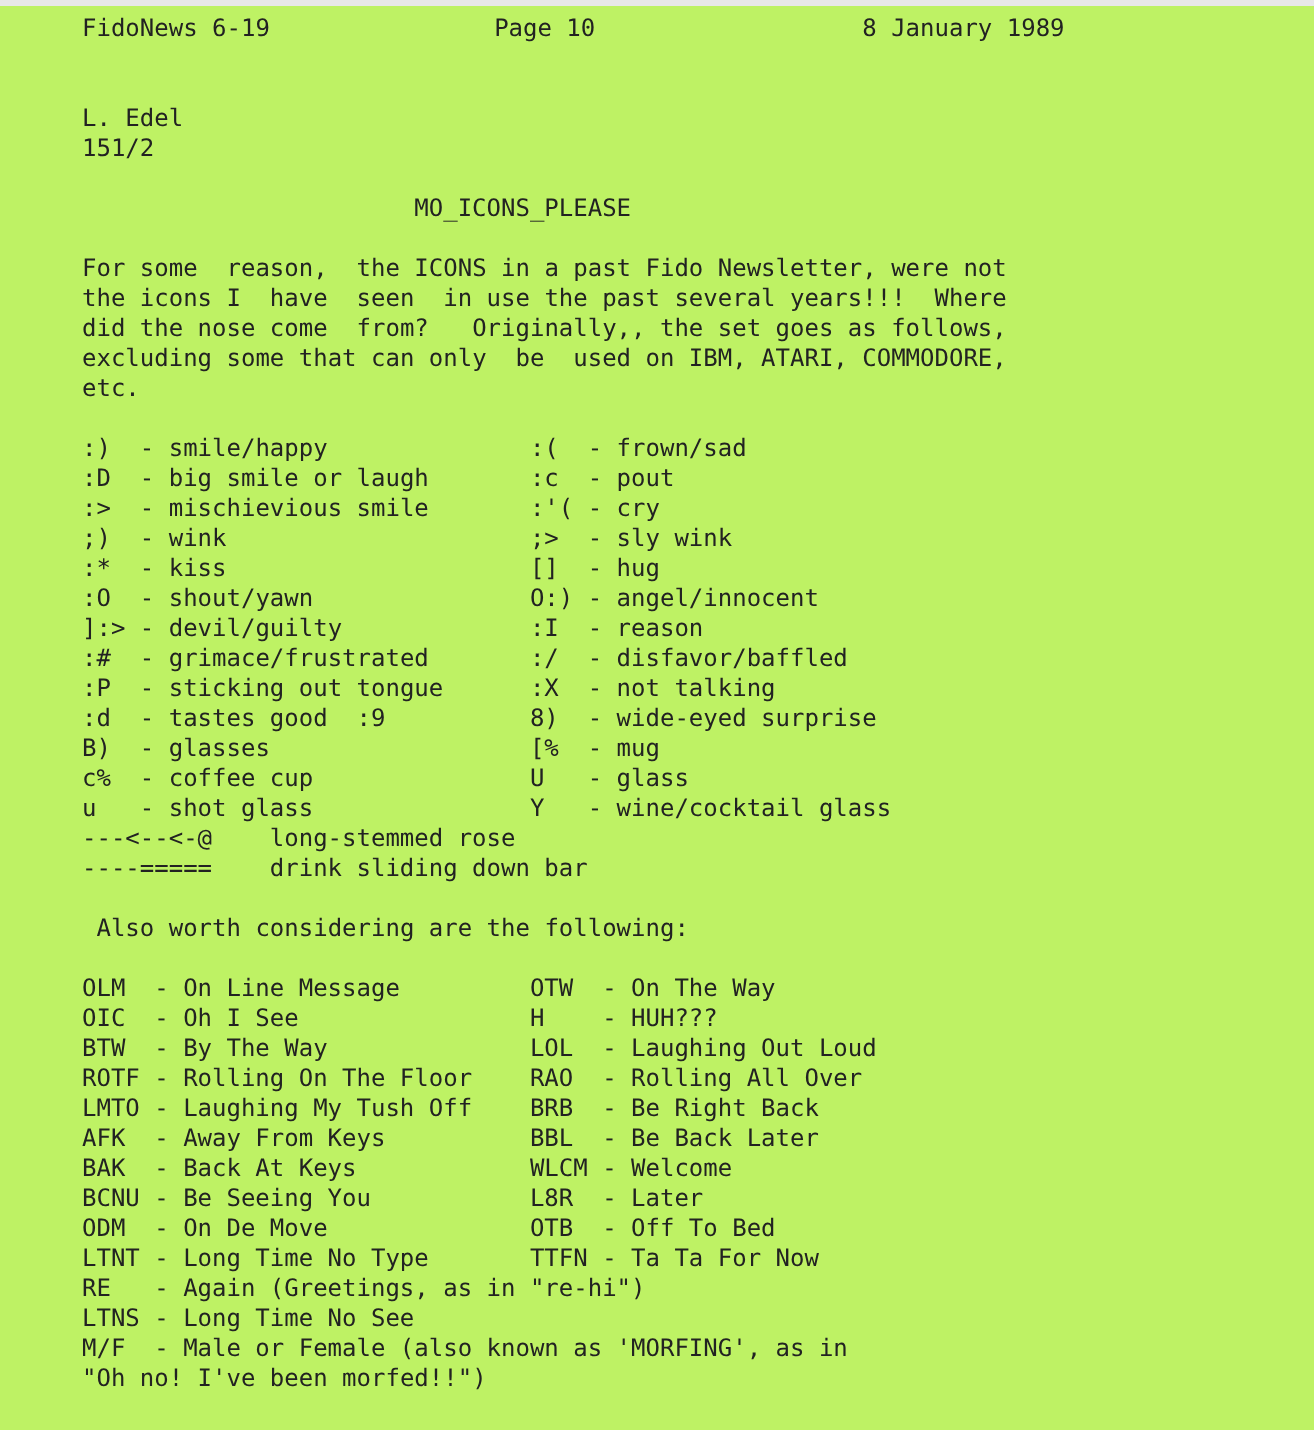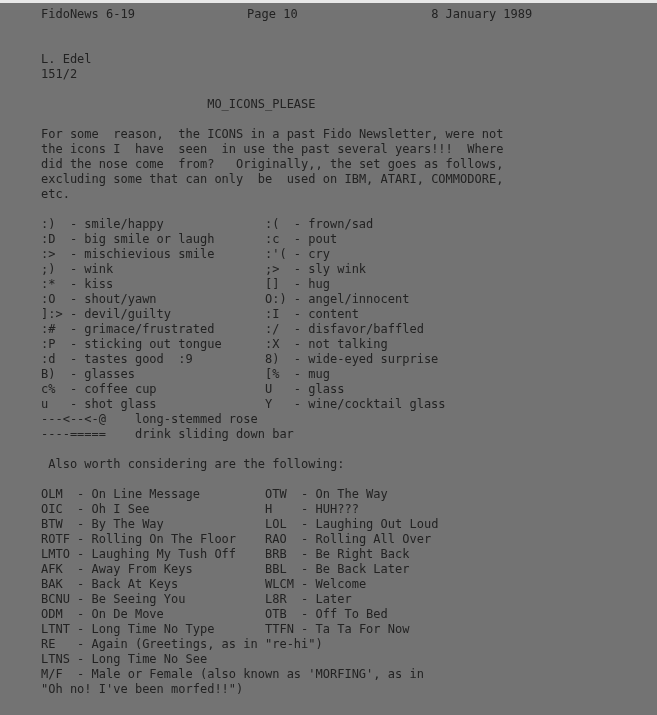--- a/index.html
+++ b/index.html
@@ -1,20 +1,20 @@
 <!DOCTYPE html>
 <html><head>
 <meta charset="utf-8">
 <style>
   html,body{margin:0;padding:0;background:#ffffff;}
   .page{
     position:relative;
     width:657px;height:715px;
     box-sizing:border-box;
-    background:#737373;
+    background:#bef264;
     color:#222222;
     font-family:"DejaVu Sans Mono","Liberation Mono",monospace;
     font-size:12px;
     line-height:15px;
     padding:7px 0 0 41px;
     overflow:hidden;
   }
   .topstrip{position:absolute;top:0;left:0;width:657px;height:3px;background:#e8e8e8;}
   .line{position:relative;height:15px;white-space:pre;}
   .blank{height:15px;}
@@ -61,21 +61,21 @@
   <div class="line blank"></div>
 
   <div>
 
   <div class="line"><span class="abs c0">:)</span><span class="abs c4">-</span><span class="abs c6">smile/happy</span><span class="abs c31">:(</span><span class="abs c35">-</span><span class="abs c37">frown/sad</span></div>
       <div class="line"><span class="abs c0">:D</span><span class="abs c4">-</span><span class="abs c6">big smile or laugh</span><span class="abs c31">:c</span><span class="abs c35">-</span><span class="abs c37">pout</span></div>
       <div class="line"><span class="abs c0">:&gt;</span><span class="abs c4">-</span><span class="abs c6">mischievious smile</span><span class="abs c31">:'(</span><span class="abs c35">-</span><span class="abs c37">cry</span></div>
       <div class="line"><span class="abs c0">;)</span><span class="abs c4">-</span><span class="abs c6">wink</span><span class="abs c31">;&gt;</span><span class="abs c35">-</span><span class="abs c37">sly wink</span></div>
       <div class="line"><span class="abs c0">:*</span><span class="abs c4">-</span><span class="abs c6">kiss</span><span class="abs c31">[]</span><span class="abs c35">-</span><span class="abs c37">hug</span></div>
       <div class="line"><span class="abs c0">:O</span><span class="abs c4">-</span><span class="abs c6">shout/yawn</span><span class="abs c31">O:)</span><span class="abs c35">-</span><span class="abs c37">angel/innocent</span></div>
-      <div class="line"><span class="abs c0">]:&gt;</span><span class="abs c4">-</span><span class="abs c6">devil/guilty</span><span class="abs c31">:I</span><span class="abs c35">-</span><span class="abs c37">content</span></div>
+      <div class="line"><span class="abs c0">]:&gt;</span><span class="abs c4">-</span><span class="abs c6">devil/guilty</span><span class="abs c31">:I</span><span class="abs c35">-</span><span class="abs c37">reason</span></div>
       <div class="line"><span class="abs c0">:#</span><span class="abs c4">-</span><span class="abs c6">grimace/frustrated</span><span class="abs c31">:/</span><span class="abs c35">-</span><span class="abs c37">disfavor/baffled</span></div>
       <div class="line"><span class="abs c0">:P</span><span class="abs c4">-</span><span class="abs c6">sticking out tongue</span><span class="abs c31">:X</span><span class="abs c35">-</span><span class="abs c37">not talking</span></div>
       <div class="line"><span class="abs c0">:d</span><span class="abs c4">-</span><span class="abs c6">tastes good  :9</span><span class="abs c31">8)</span><span class="abs c35">-</span><span class="abs c37">wide-eyed surprise</span></div>
       <div class="line"><span class="abs c0">B)</span><span class="abs c4">-</span><span class="abs c6">glasses</span><span class="abs c31">[%</span><span class="abs c35">-</span><span class="abs c37">mug</span></div>
       <div class="line"><span class="abs c0">c%</span><span class="abs c4">-</span><span class="abs c6">coffee cup</span><span class="abs c31">U</span><span class="abs c35">-</span><span class="abs c37">glass</span></div>
       <div class="line"><span class="abs c0">u</span><span class="abs c4">-</span><span class="abs c6">shot glass</span><span class="abs c31">Y</span><span class="abs c35">-</span><span class="abs c37">wine/cocktail glass</span></div>
     </div>
 
   <div>
 

